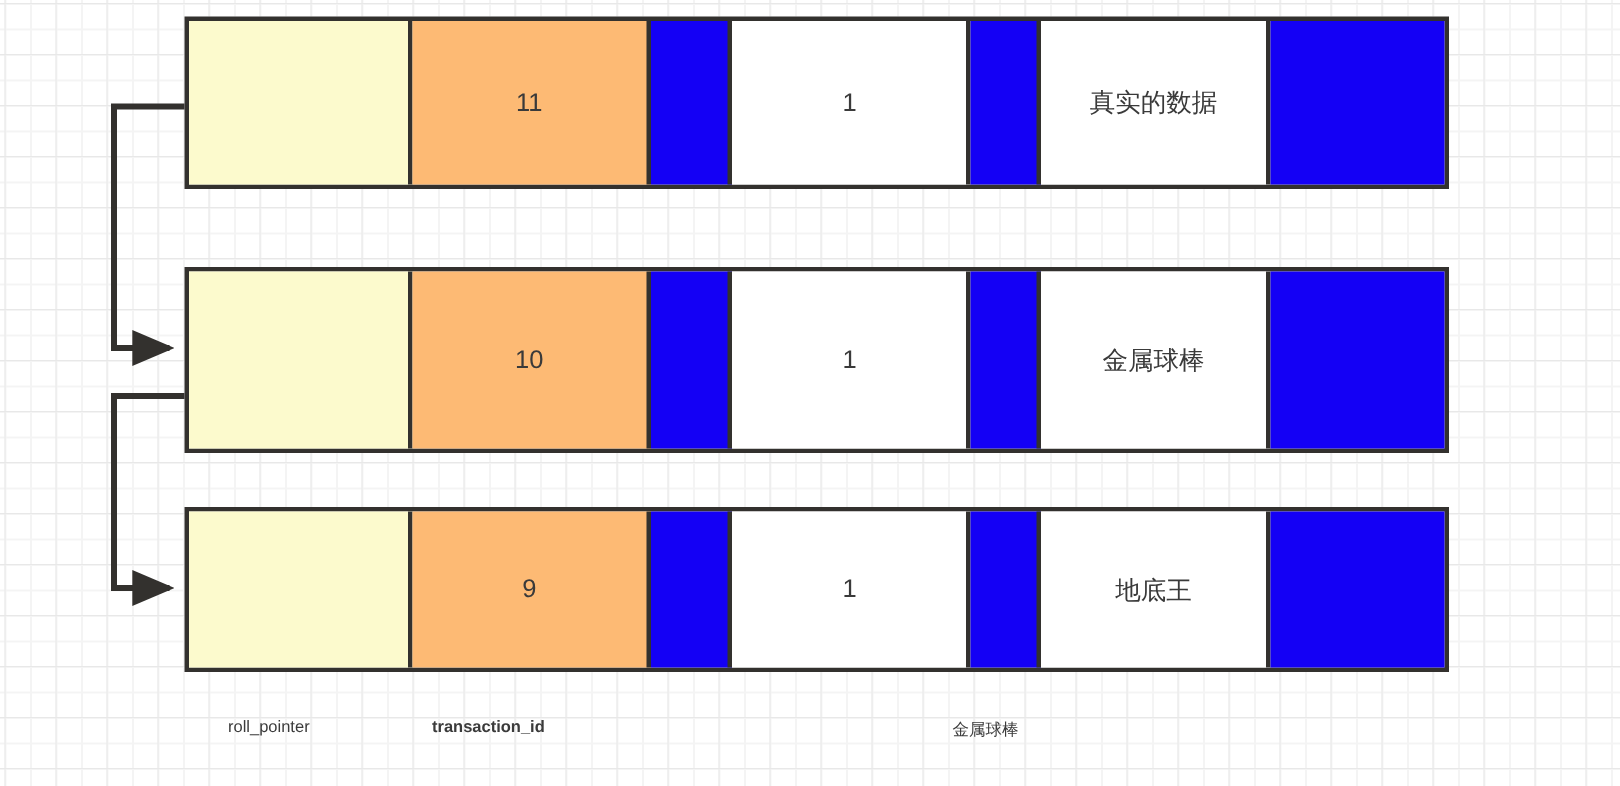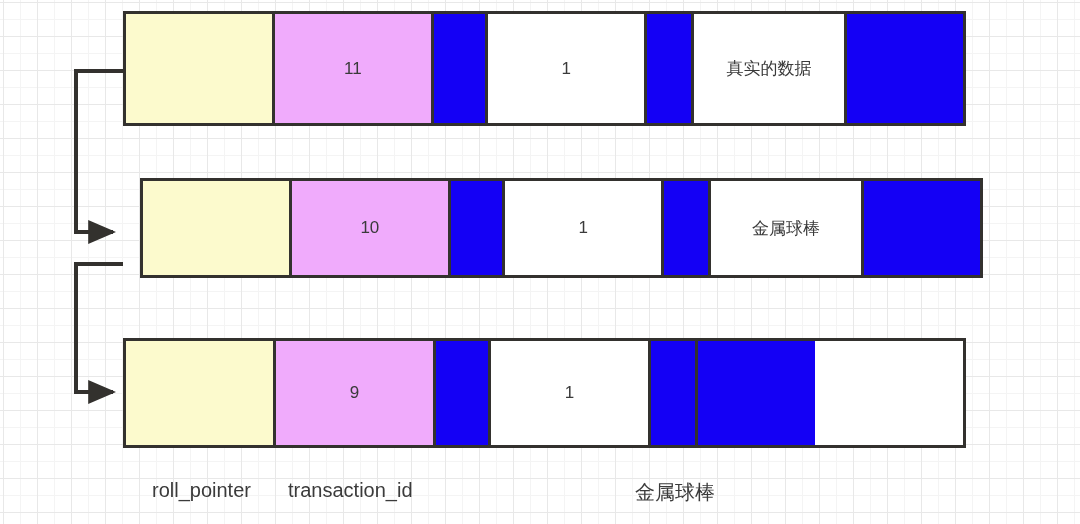--- a/index.html
+++ b/index.html
@@ -50,87 +50,88 @@
     justify-content: center;
     font-size: 17px;
     color: #3a3a3a;
     border-right: 3px solid #33312e;
     overflow: hidden;
     white-space: nowrap;
   }
   .cell:last-child { border-right: none; }
 
   .cell.roll    { background: #fcfacd; }
-  .cell.trx     { background: #f0abfc; }
+  .cell.trx     { background: #fdba74; }
   .cell.blue    { background: #1400f5; }
   .cell.data    { background: #ffffff; }
 
   
   #arrows {
     position: absolute;
     left: 0;
     top: 0;
     width: 1080px;
     height: 524px;
     pointer-events: none;
   }
 
   
   .legend-label {
     position: absolute;
-    font-size: 20px;
+    font-size: 11px;
     color: #3b3b3b;
     white-space: nowrap;
   }
 </style>
 </head>
 <body>
 
 <div id="canvas">
 
   <div class="record-row" style="left:123px; top:11px; width:843px; height:115px;">
     <div class="cell roll" style="width:150px;"></div>
     <div class="cell trx" style="width:160px;">11</div>
     <div class="cell blue" style="width:55px;"></div>
     <div class="cell data" style="width:160px;">1</div>
     <div class="cell blue" style="width:47px;"></div>
     <div class="cell data" style="width:154px;">真实的数据</div>
     <div class="cell blue" style="width:117px;"></div>
   </div>
 
-  <div class="record-row" style="left:140px; top:178px; width:843px; height:100px;">
+  <div class="record-row" style="left:123px; top:178px; width:843px; height:124px;">
     <div class="cell roll" style="width:150px;"></div>
     <div class="cell trx" style="width:160px;">10</div>
     <div class="cell blue" style="width:55px;"></div>
     <div class="cell data" style="width:160px;">1</div>
     <div class="cell blue" style="width:47px;"></div>
     <div class="cell data" style="width:154px;">金属球棒</div>
     <div class="cell blue" style="width:117px;"></div>
   </div>
 
   <div class="record-row" style="left:123px; top:338px; width:843px; height:110px;">
     <div class="cell roll" style="width:150px;"></div>
     <div class="cell trx" style="width:160px;">9</div>
     <div class="cell blue" style="width:55px;"></div>
     <div class="cell data" style="width:160px;">1</div>
     <div class="cell blue" style="width:47px;"></div>
+    <div class="cell data" style="width:154px;">地底王</div>
     <div class="cell blue" style="width:117px;"></div>
   </div>
 
   <svg id="arrows" viewBox="0 0 1080 524" xmlns="http://www.w3.org/2000/svg">
     <defs>
       <marker id="head" markerWidth="7" markerHeight="7" refX="6.2" refY="3" orient="auto" markerUnits="strokeWidth">
         <path d="M0,0 L7,3 L0,6 z" fill="#33312e"></path>
       </marker>
     </defs>
 
     <path d="M 123 71 L 76 71 L 76 232 L 113 232" fill="none" stroke="#33312e" stroke-width="4" marker-end="url(#head)"></path>
 
     <path d="M 123 264 L 76 264 L 76 392 L 113 392" fill="none" stroke="#33312e" stroke-width="4" marker-end="url(#head)"></path>
   </svg>
 
   <div class="legend-label" style="left:152px; top:479px;">roll_pointer</div>
 
-  <div class="legend-label" style="left:288px; top:479px;">transaction_id</div>
+  <div class="legend-label" style="left:288px; top:479px;font-weight:bold;">transaction_id</div>
 
   <div class="legend-label" style="left:635px; top:479px;">金属球棒</div>
 
 </div>
 
 </body></html>

